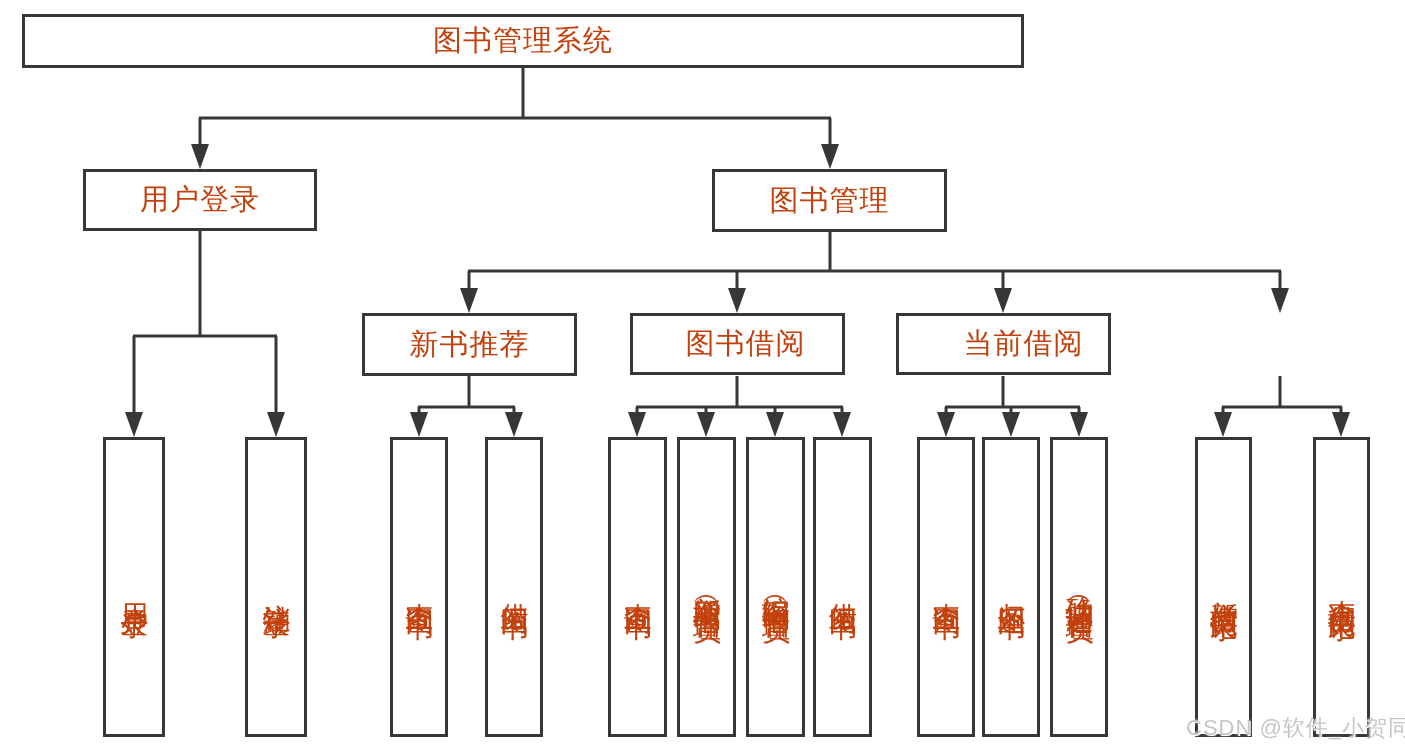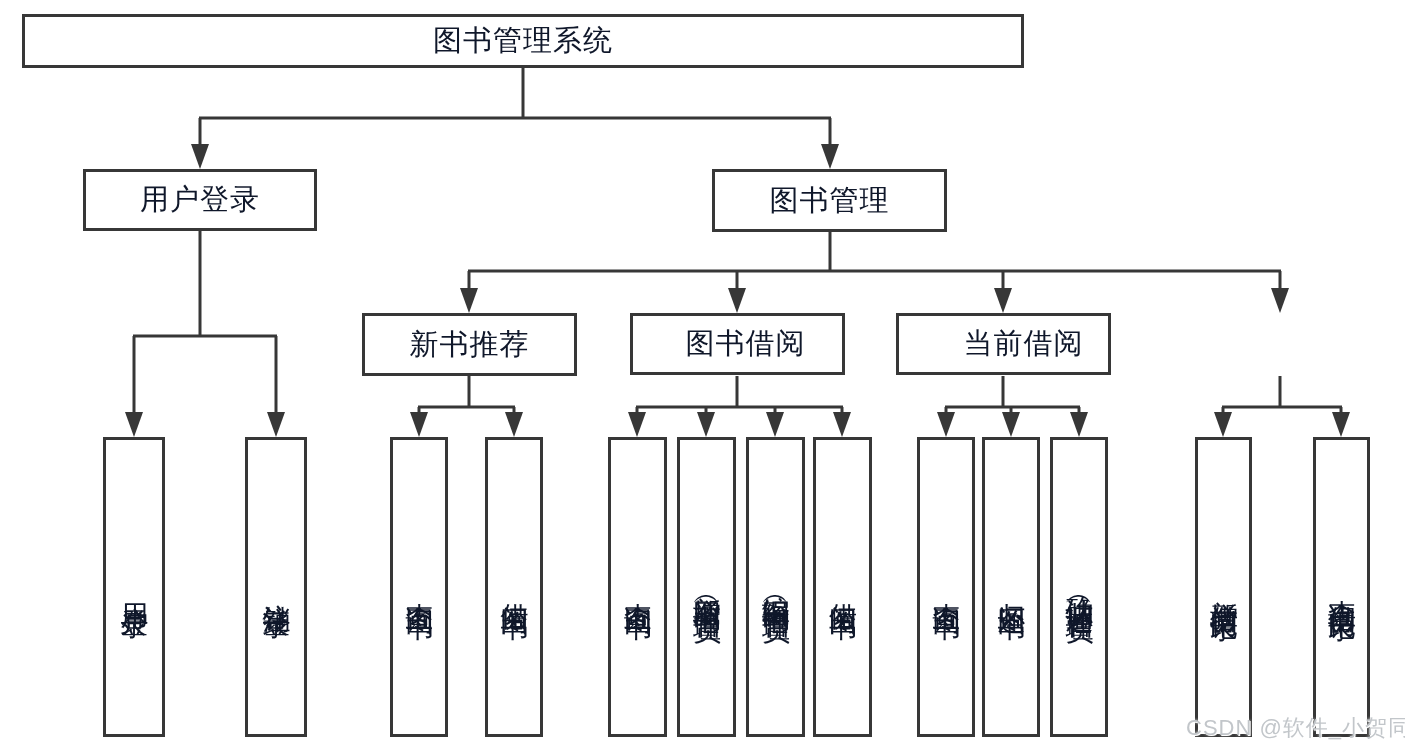--- a/index.html
+++ b/index.html
@@ -4,21 +4,21 @@
 <style>
   html,body { margin:0; padding:0; background:#ffffff; }
   .stage {
     position:relative; width:1405px; height:747px; background:#ffffff;
     font-family:"Liberation Sans", sans-serif; overflow:hidden;
   }
   svg.wires { position:absolute; left:0; top:0; display:block; }
   .node {
     position:absolute; box-sizing:border-box; border:3px solid #373737;
     background:#ffffff; display:flex; align-items:center; justify-content:center;
-    color:#0f172a;
+    color:#c2410c;
   }
   .hnode { font-size:29px; letter-spacing:1px; white-space:nowrap; }
   .vnode { font-size:28px; }
   .vnode .vtext {
     writing-mode:vertical-rl; text-orientation:mixed;
     letter-spacing:3px; line-height:1; display:block;
   }
   .watermark {
     position:absolute; left:1186px; top:713px; z-index:5;
     font-size:22px; letter-spacing:1px; white-space:nowrap;

